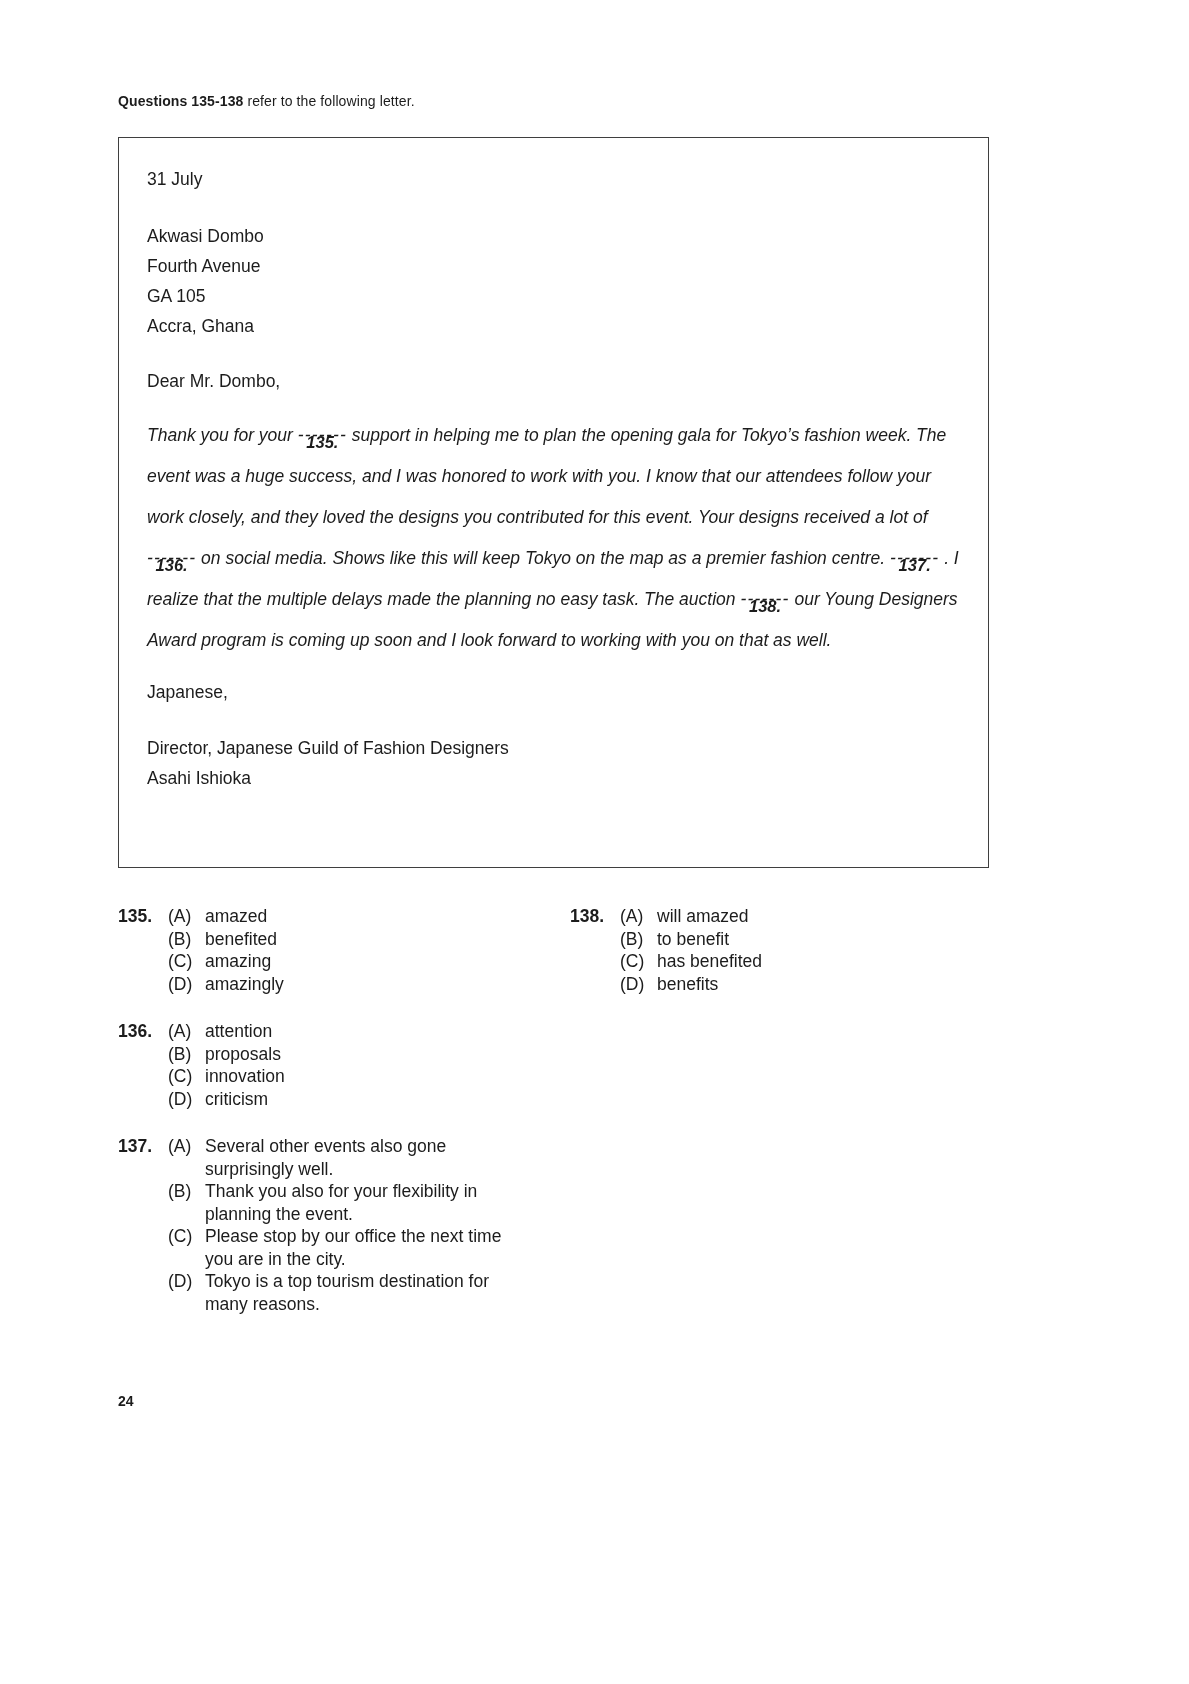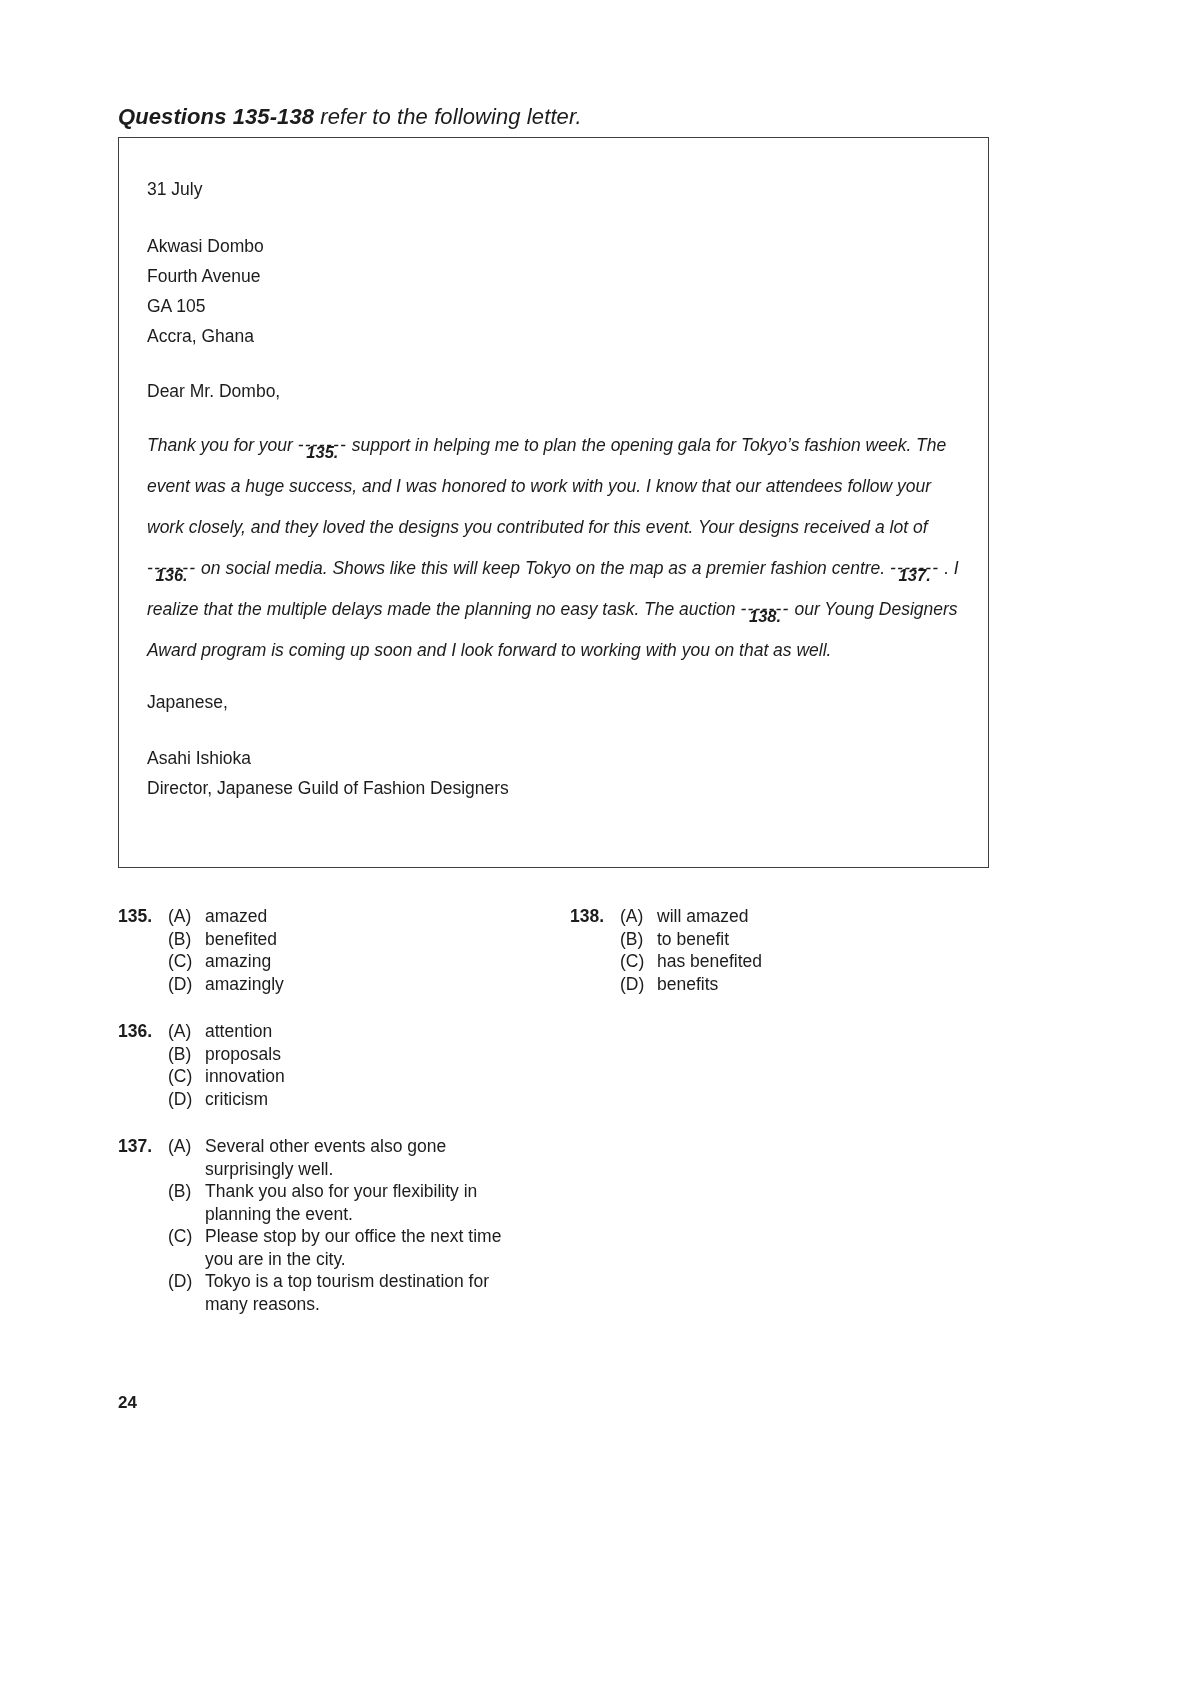--- a/index.html
+++ b/index.html
@@ -4,30 +4,30 @@
 <style>
   * { margin:0; padding:0; box-sizing:border-box; }
   html,body { background:#ffffff; }
   body {
     width:1189px; min-height:1684px; position:relative;
     font-family:"Liberation Sans", sans-serif;
     color:#1c1c1c;
     -webkit-font-smoothing:antialiased;
   }
   .page-header {
-    position:absolute; left:118px; top:104px;
-    font-size:22px; letter-spacing:.1px;font-style:italic;
+    position:absolute; left:118px; top:93px;
+    font-size:14px; letter-spacing:.1px;
   }
   .page-header .bold { font-weight:bold; }
 
   .letter-box {
     position:absolute; left:118px; top:137px;
     width:871px; height:731px;
     border:1.6px solid #3f3f3f;
-    padding:36px 26px 0 28px;
+    padding:26px 26px 0 28px;
     font-size:17.5px;
   }
   .letter-date { margin-bottom:27px; line-height:30px; }
   .letter-address { line-height:30px; }
   .letter-salutation { margin-top:25px; line-height:30px; }
   .letter-body {
     margin-top:19px;
     line-height:41px;
     width:818px;
     text-align:left;
@@ -51,21 +51,21 @@
   .qcol.right { width:420px; }
   .question { display:flex; margin-bottom:25px; }
   .qnum { font-weight:bold; width:50px; flex-shrink:0; line-height:22.5px; }
   .options { flex:1; }
   .option { display:flex; line-height:22.5px; }
   .opt-letter { width:37px; flex-shrink:0; }
   .opt-text { max-width:302px; }
 
   .page-number {
     position:absolute; left:118px; top:1393px;
-    font-weight:bold; font-size:17px;
+    font-weight:bold; font-size:14px;
   }
 </style>
 </head>
 <body>
 
 <div class="page-header">
   <span class="bold">Questions 135-138</span><span> refer to the following letter.</span>
 </div>
 
 <div class="letter-box">
@@ -73,22 +73,22 @@
   <div class="letter-address">
       <div>Akwasi Dombo</div>
       <div>Fourth Avenue</div>
       <div>GA 105</div>
       <div>Accra, Ghana</div>
     </div>
   <div class="letter-salutation">Dear Mr. Dombo,</div>
   <div class="letter-body">Thank you for your <span class="blank"><span class="dashes">-------</span><span class="num">135.</span></span> support in helping me to plan the opening gala for Tokyo’s fashion week. The event was a huge success, and I was honored to work with you. I know that our attendees follow your work closely, and they loved the designs you contributed for this event. Your designs received a lot of <span class="blank"><span class="dashes">-------</span><span class="num">136.</span></span> on social media. Shows like this will keep Tokyo on the map as a premier fashion centre. <span class="blank"><span class="dashes">-------</span><span class="num">137.</span></span> . I realize that the multiple delays made the planning no easy task. The auction <span class="blank"><span class="dashes">-------</span><span class="num">138.</span></span> our Young Designers Award program is coming up soon and I look forward to working with you on that as well.</div>
   <div class="letter-closing">Japanese,</div>
   <div class="letter-signature">
+    <div>Director, Japanese Guild of Fashion Designers</div>
     <div>Asahi Ishioka</div>
-    <div>Director, Japanese Guild of Fashion Designers</div>
   </div>
 </div>
 
 <div class="questions">
   <div class="qcol">
       <div class="question">
         <div class="qnum">135.</div>
         <div class="options">
           <div class="option">
             <span class="opt-letter">(A)</span>

